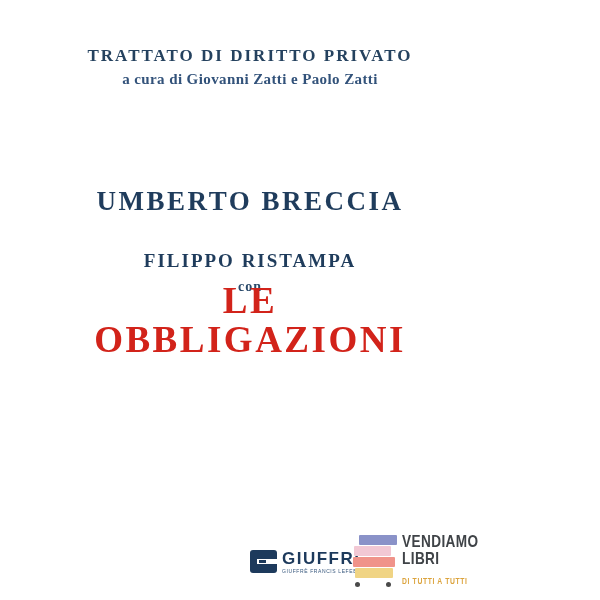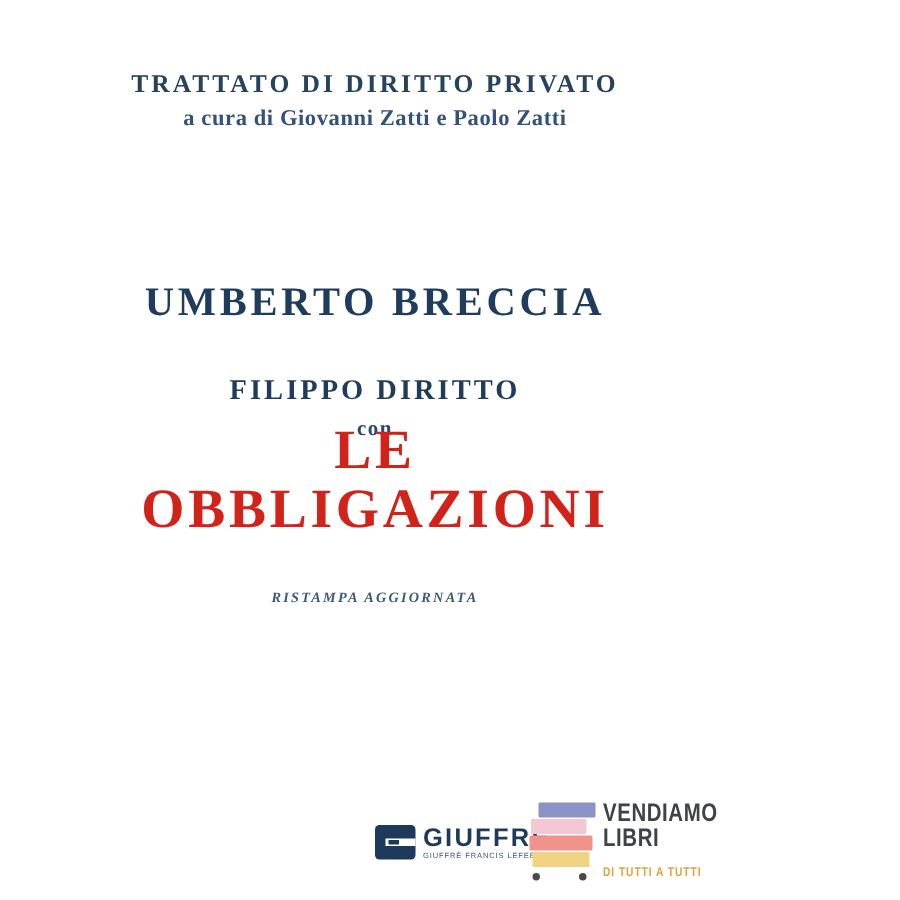--- a/index.html
+++ b/index.html
@@ -53,28 +53,27 @@
 <div class="canvas">
 
   <div class="center-text series-title">TRATTATO DI DIRITTO PRIVATO</div>
 
   <div class="center-text series-editors">a cura di Giovanni Zatti e Paolo Zatti</div>
 
   <div class="center-text author">UMBERTO BRECCIA</div>
 
   <div class="center-text with-label">con</div>
 
-  <div class="center-text co-author">FILIPPO DIRITTO</div>
+  <div class="center-text co-author">FILIPPO RISTAMPA</div>
 
   <div class="center-text main-title">
     <div>LE</div>
     <div>OBBLIGAZIONI</div>
   </div>
 
-  <div class="center-text edition-note">RISTAMPA AGGIORNATA</div>
 
   <div class="giuffre">
     <div class="giuffre-mark">
       <div class="slot"></div>
       <div class="dash"></div>
     </div>
     <div class="giuffre-text">
       <div class="giuffre-name">GIUFFRÈ</div>
       <div class="giuffre-sub">GIUFFRÈ FRANCIS LEFEBVRE</div>
     </div>

